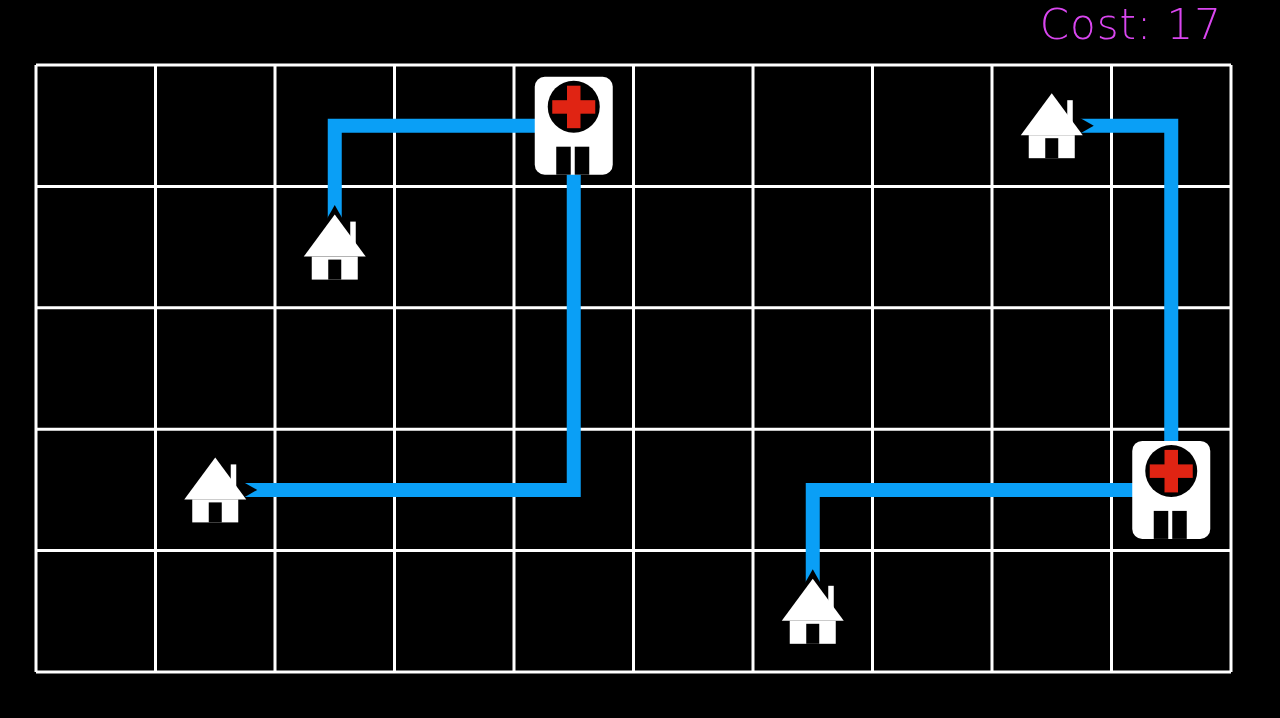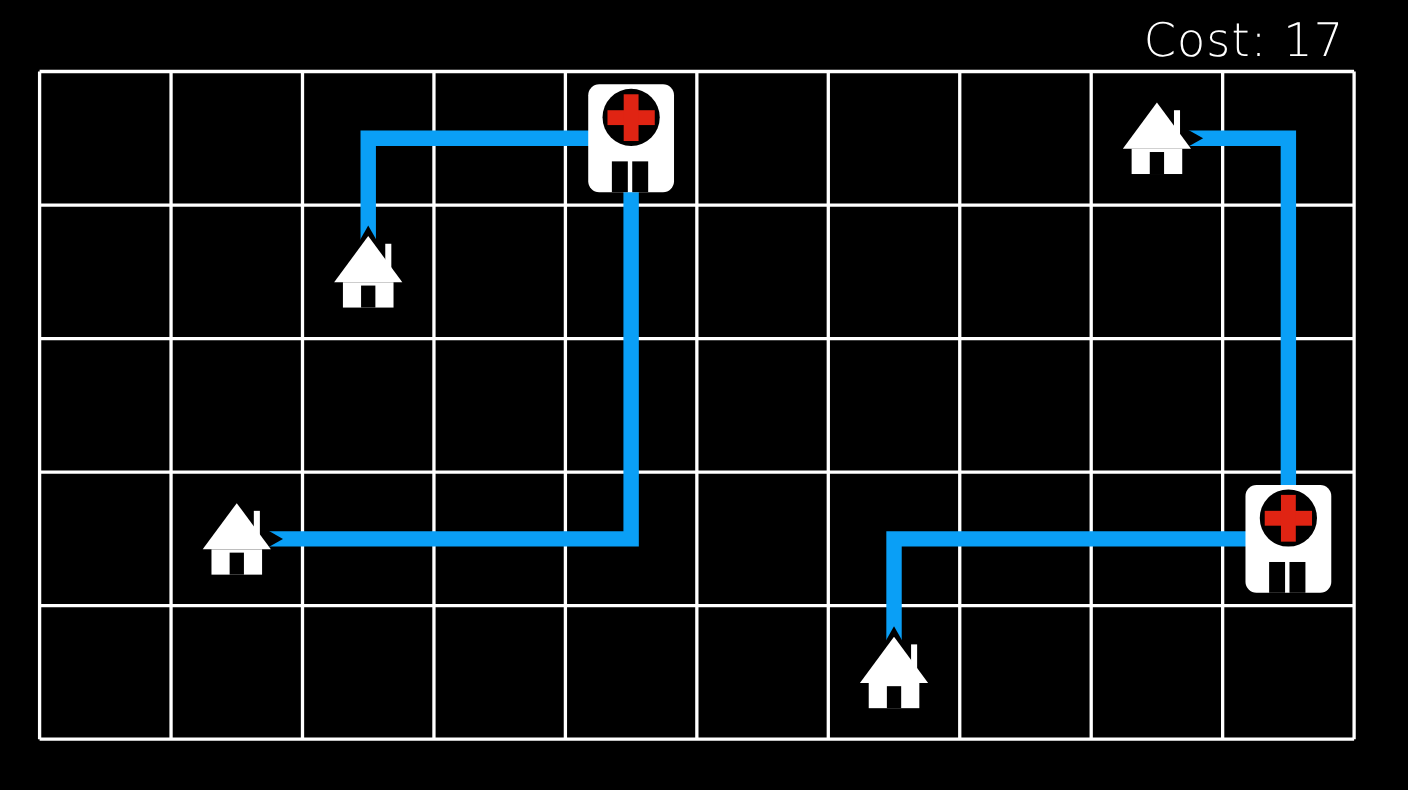--- a/index.html
+++ b/index.html
@@ -12,27 +12,27 @@
   }
   .stage {
     position: relative;
     width: 1280px;
     height: 718px;
     background: #000000;
     font-family: "DejaVu Sans", "Liberation Sans", sans-serif;
   }
   .cost {
     position: absolute;
-    top: 16px;
+    top: 4px;
     right: 58px;
     font-size: 42px;
     font-weight: 300;
     letter-spacing: 1px;
     line-height: 1;
-    color: #ffffff;
+    color: #d946ef;
     white-space: nowrap;
   }
   #board {
     position: absolute;
     left: 0;
     top: 0;
   }
 </style>
 </head>
 <body>

